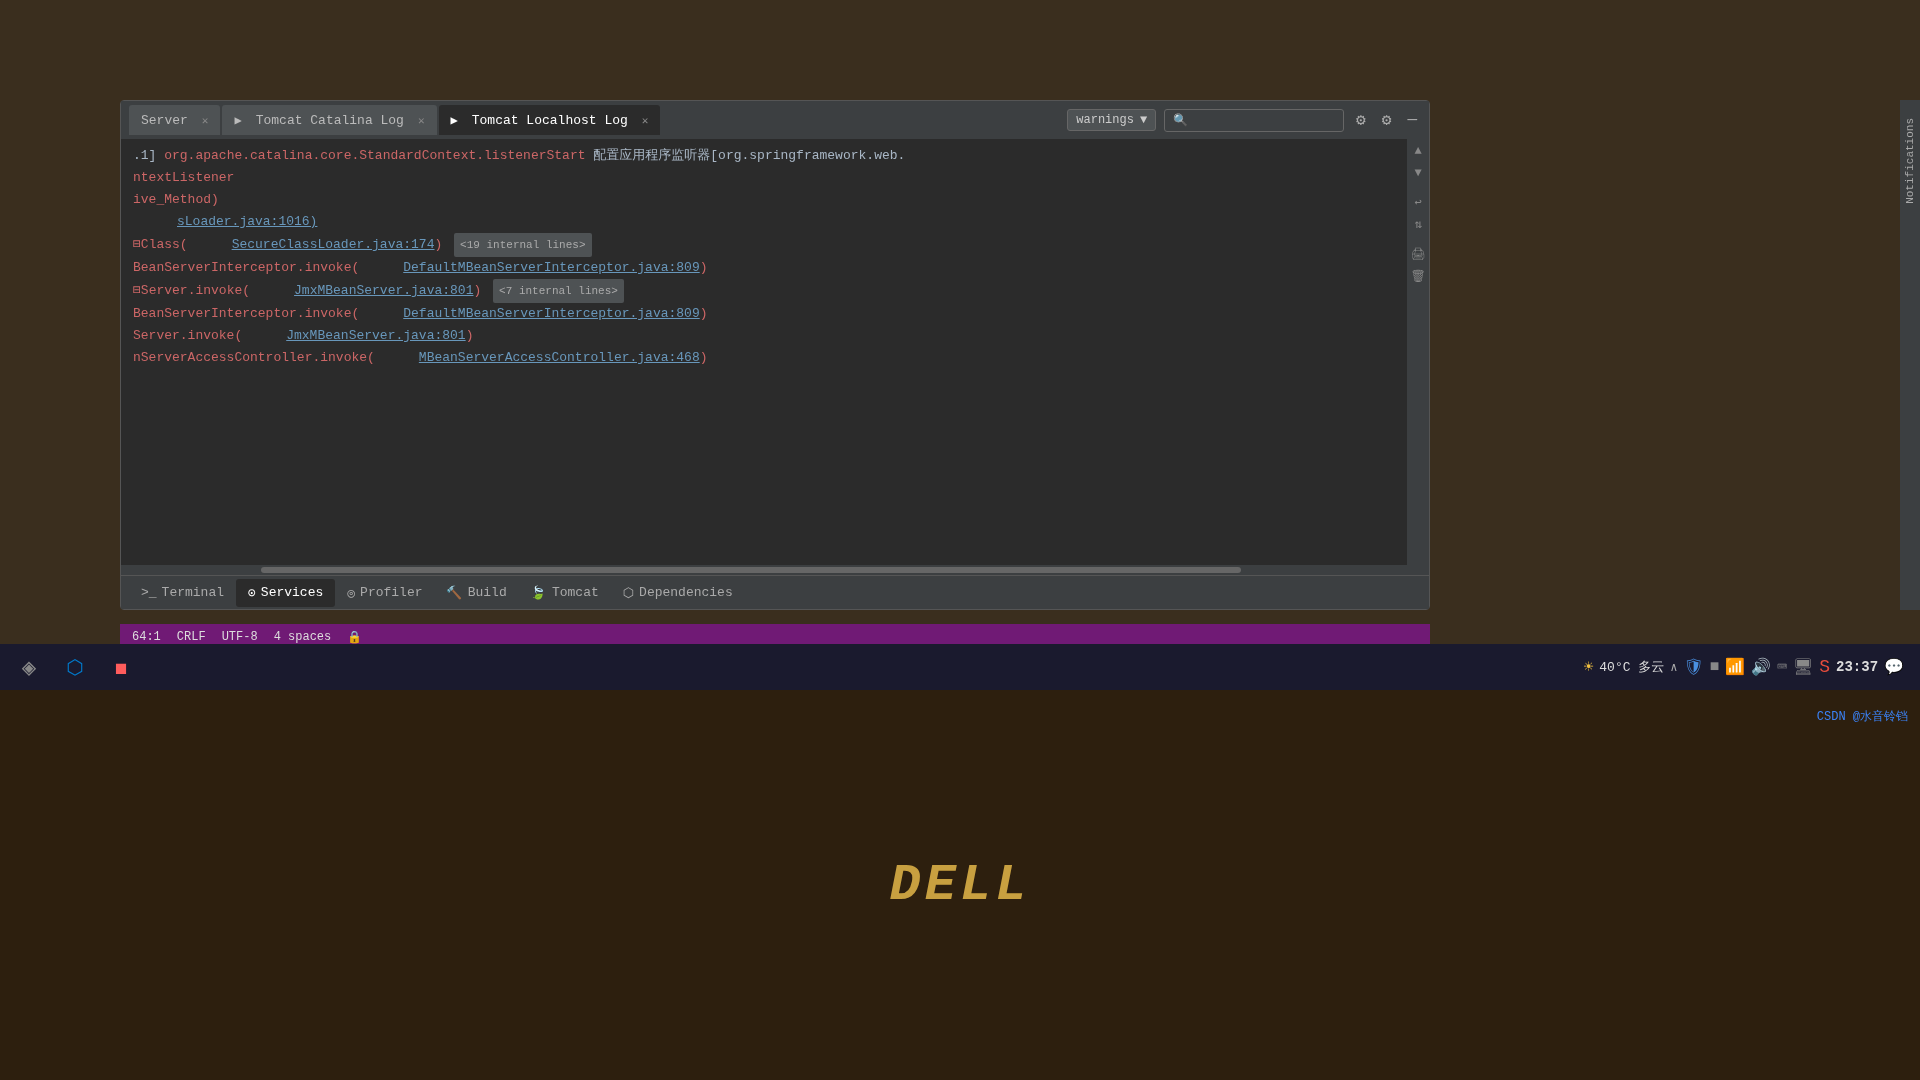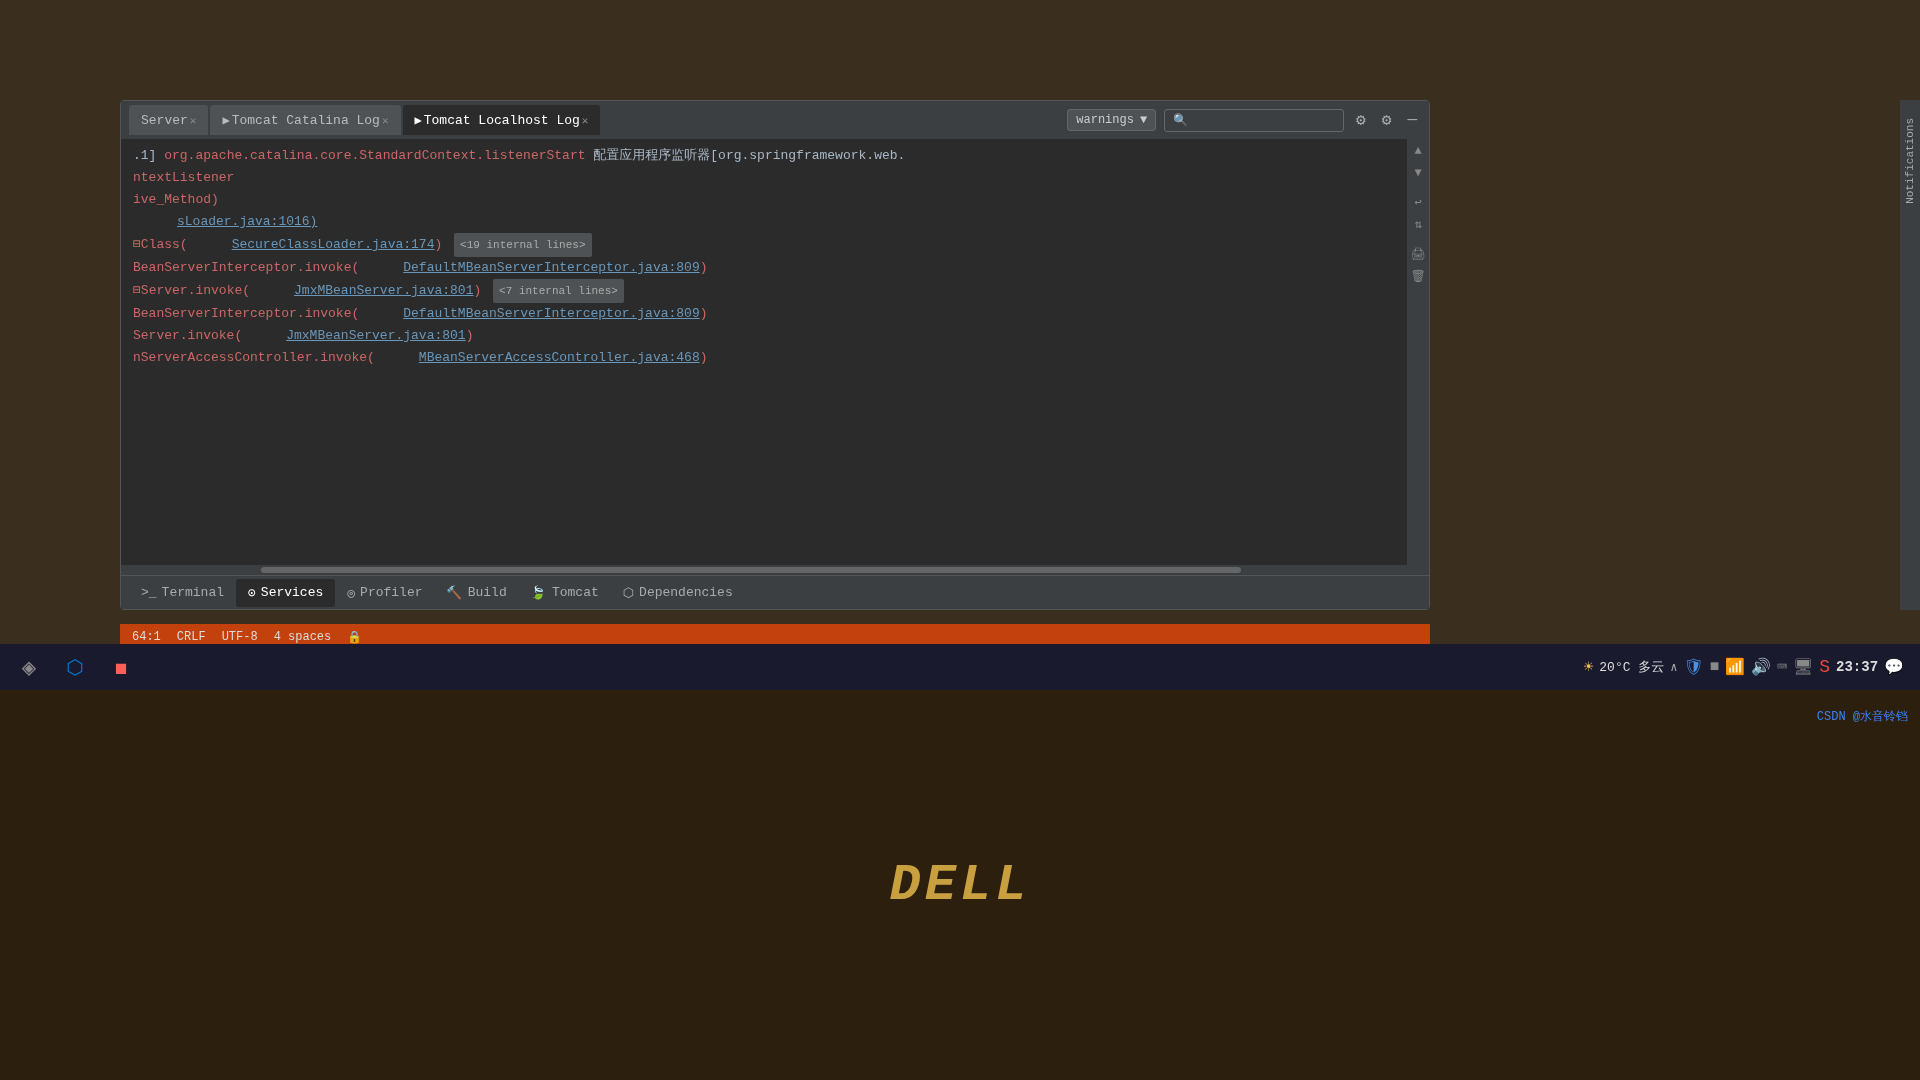--- a/index.html
+++ b/index.html
@@ -40,21 +40,21 @@
     .tab {
       display: flex;
       align-items: center;
       padding: 0 12px;
       height: 30px;
       background: #4e5254;
       color: #bbb;
       font-size: 13px;
       cursor: pointer;
       border-radius: 3px 3px 0 0;
-      gap: 2px;
+      gap: 14px;
       white-space: nowrap;
     }
 
     .tab.active {
       background: #2b2b2b;
       color: #ffffff;
     }
 
     .tab-close {
       font-size: 11px;
@@ -201,21 +201,21 @@
       font-size: 13px;
     }
 
     
     .status-bar {
       position: absolute;
       bottom: 430px;
       left: 120px;
       width: 1310px;
       height: 26px;
-      background: #c2410c;
+      background: #701a75;
       display: flex;
       align-items: center;
       padding: 0 12px;
       gap: 16px;
     }
 
     .status-bar-item {
       color: #ddd;
       font-size: 12px;
       white-space: nowrap;
@@ -502,21 +502,21 @@
     <span class="taskbar-app-icon" style="color:#007acc;">⬡</span>
   </div>
 
   <div class="taskbar-item">
     <span class="taskbar-app-icon" style="color:#ff5c5c;">◼</span>
   </div>
 
   <div class="taskbar-right">
     <div class="system-tray">
       <span style="color:#f0c040; font-size:16px;">☀</span>
-      <span style="color:#ddd; font-size:13px;">20°C 多云</span>
+      <span style="color:#ddd; font-size:13px;">40°C 多云</span>
       <span style="color:#aaa; font-size:12px;">∧</span>
       <span style="color:#4a90e2; font-size:16px;">🛡</span>
       <span style="color:#888; font-size:16px;">■</span>
       <span style="color:#888; font-size:16px;">📶</span>
       <span style="color:#888; font-size:16px;">🔊</span>
       <span style="color:#888; font-size:16px;">⌨</span>
       <span style="color:#888; font-size:16px;">🖥</span>
       <span style="color:#e74c3c; font-size:18px;">S</span>
       <span style="color:#ddd; font-size:14px; font-weight:bold;">23:37</span>
       <span style="color:#888; font-size:16px;">💬</span>

